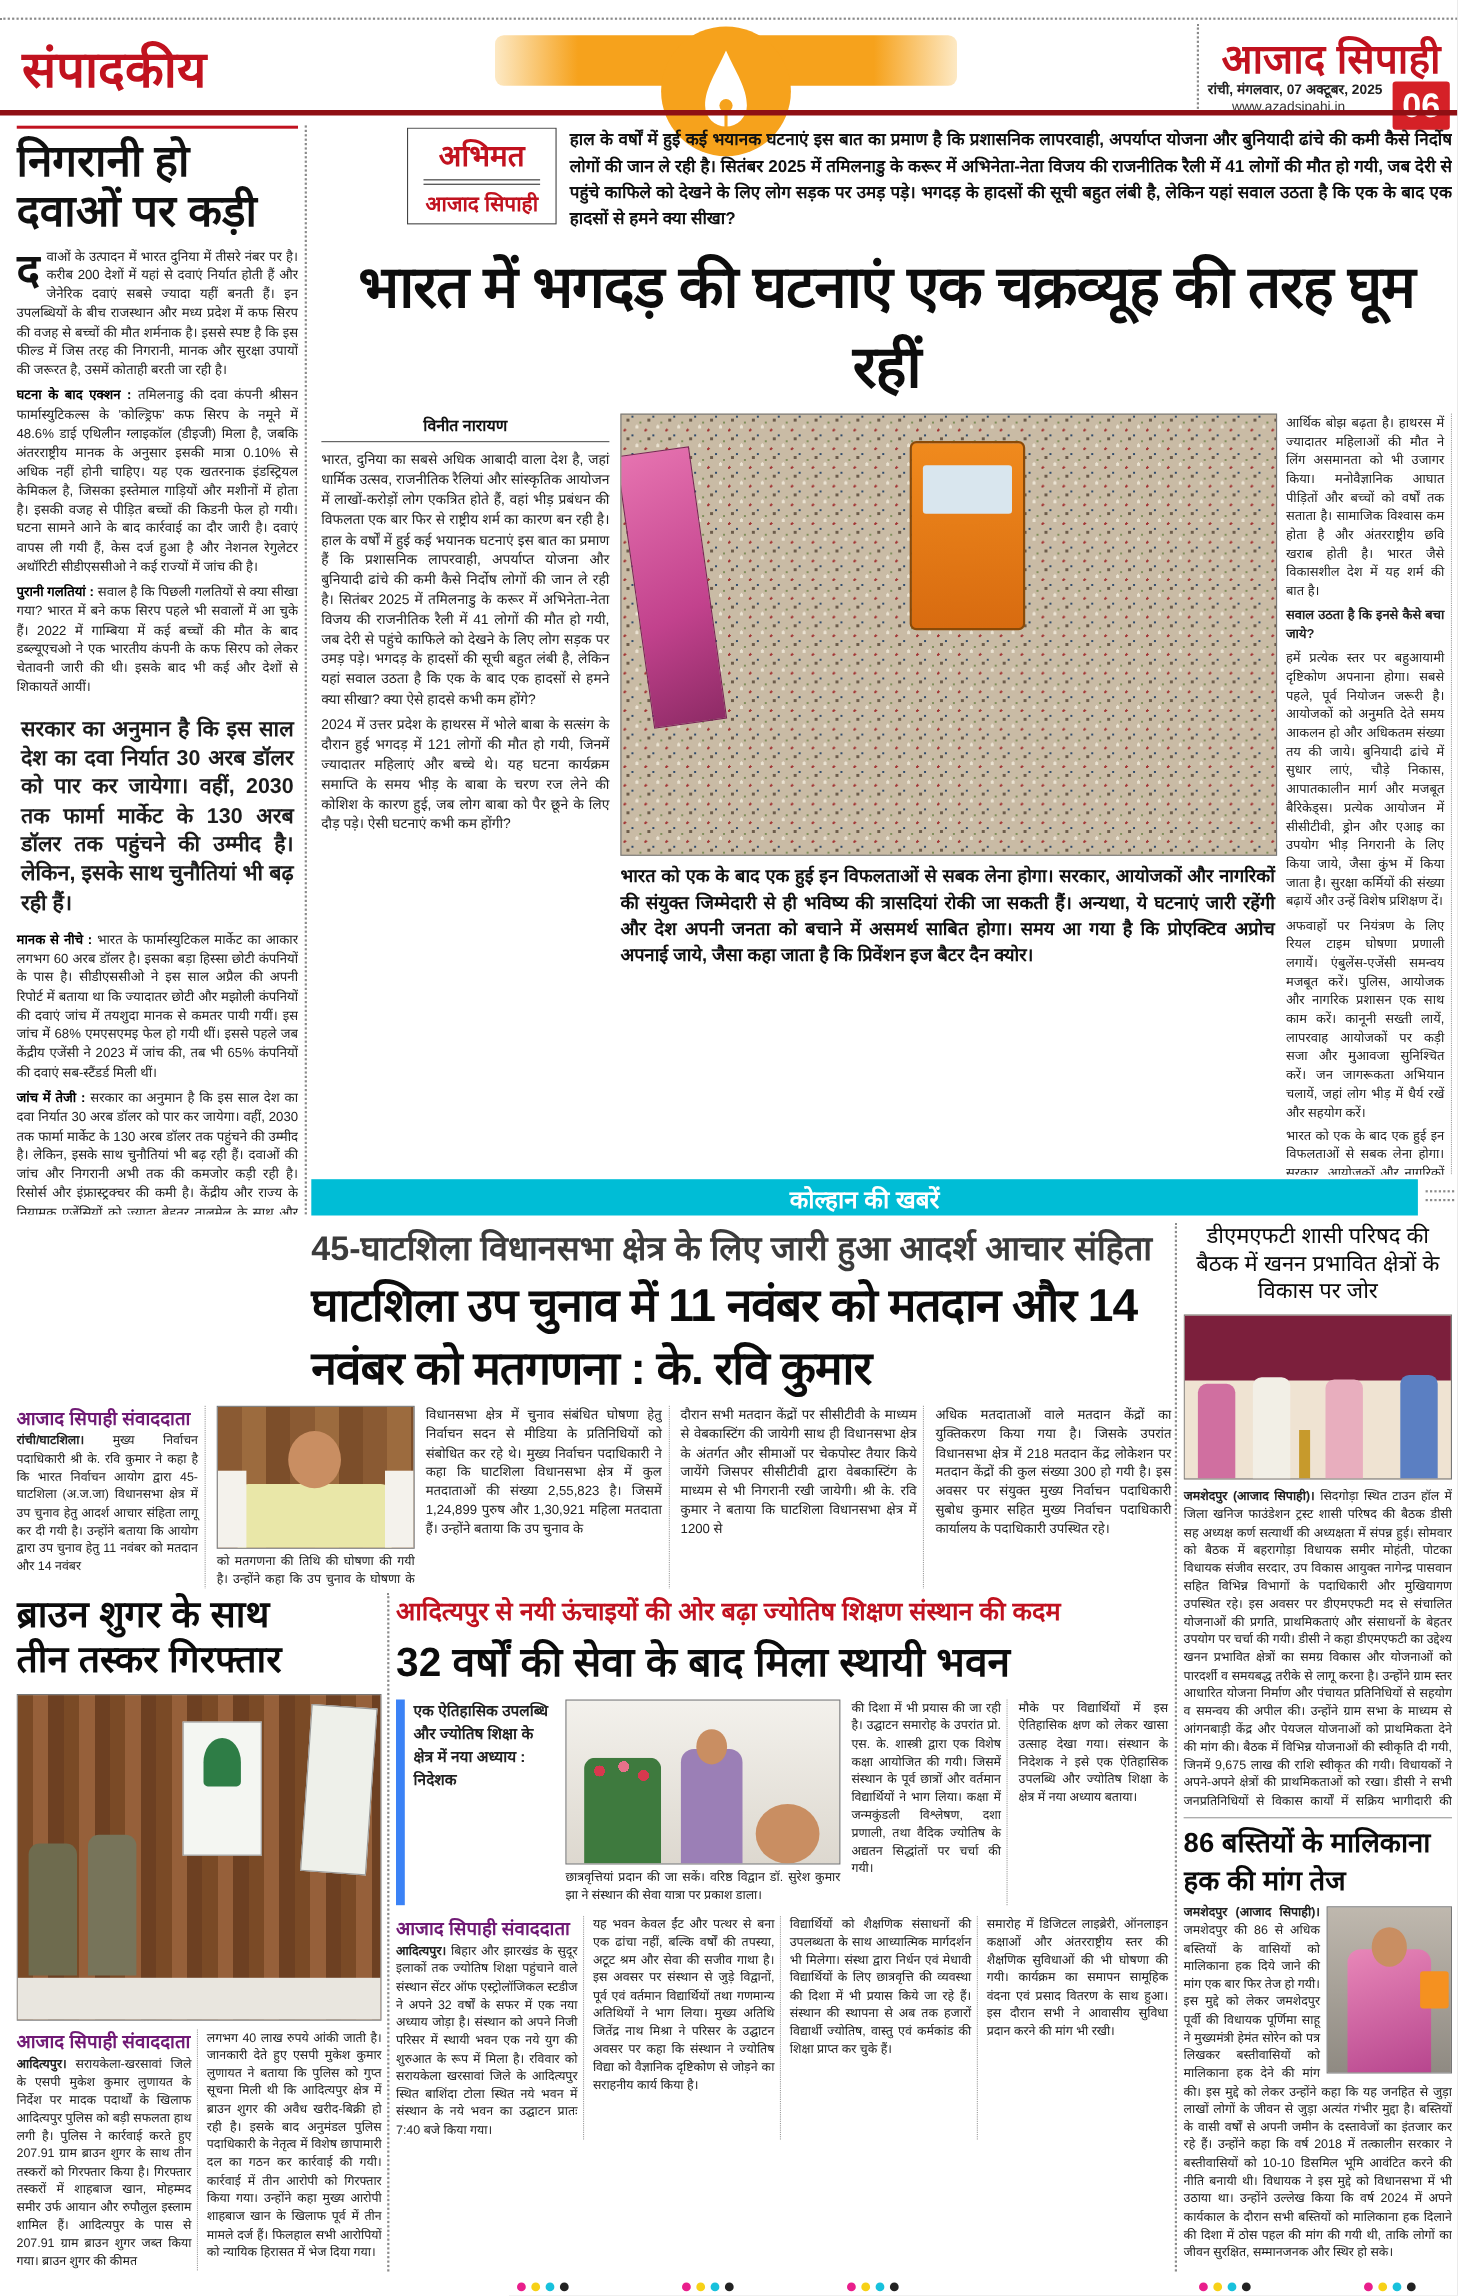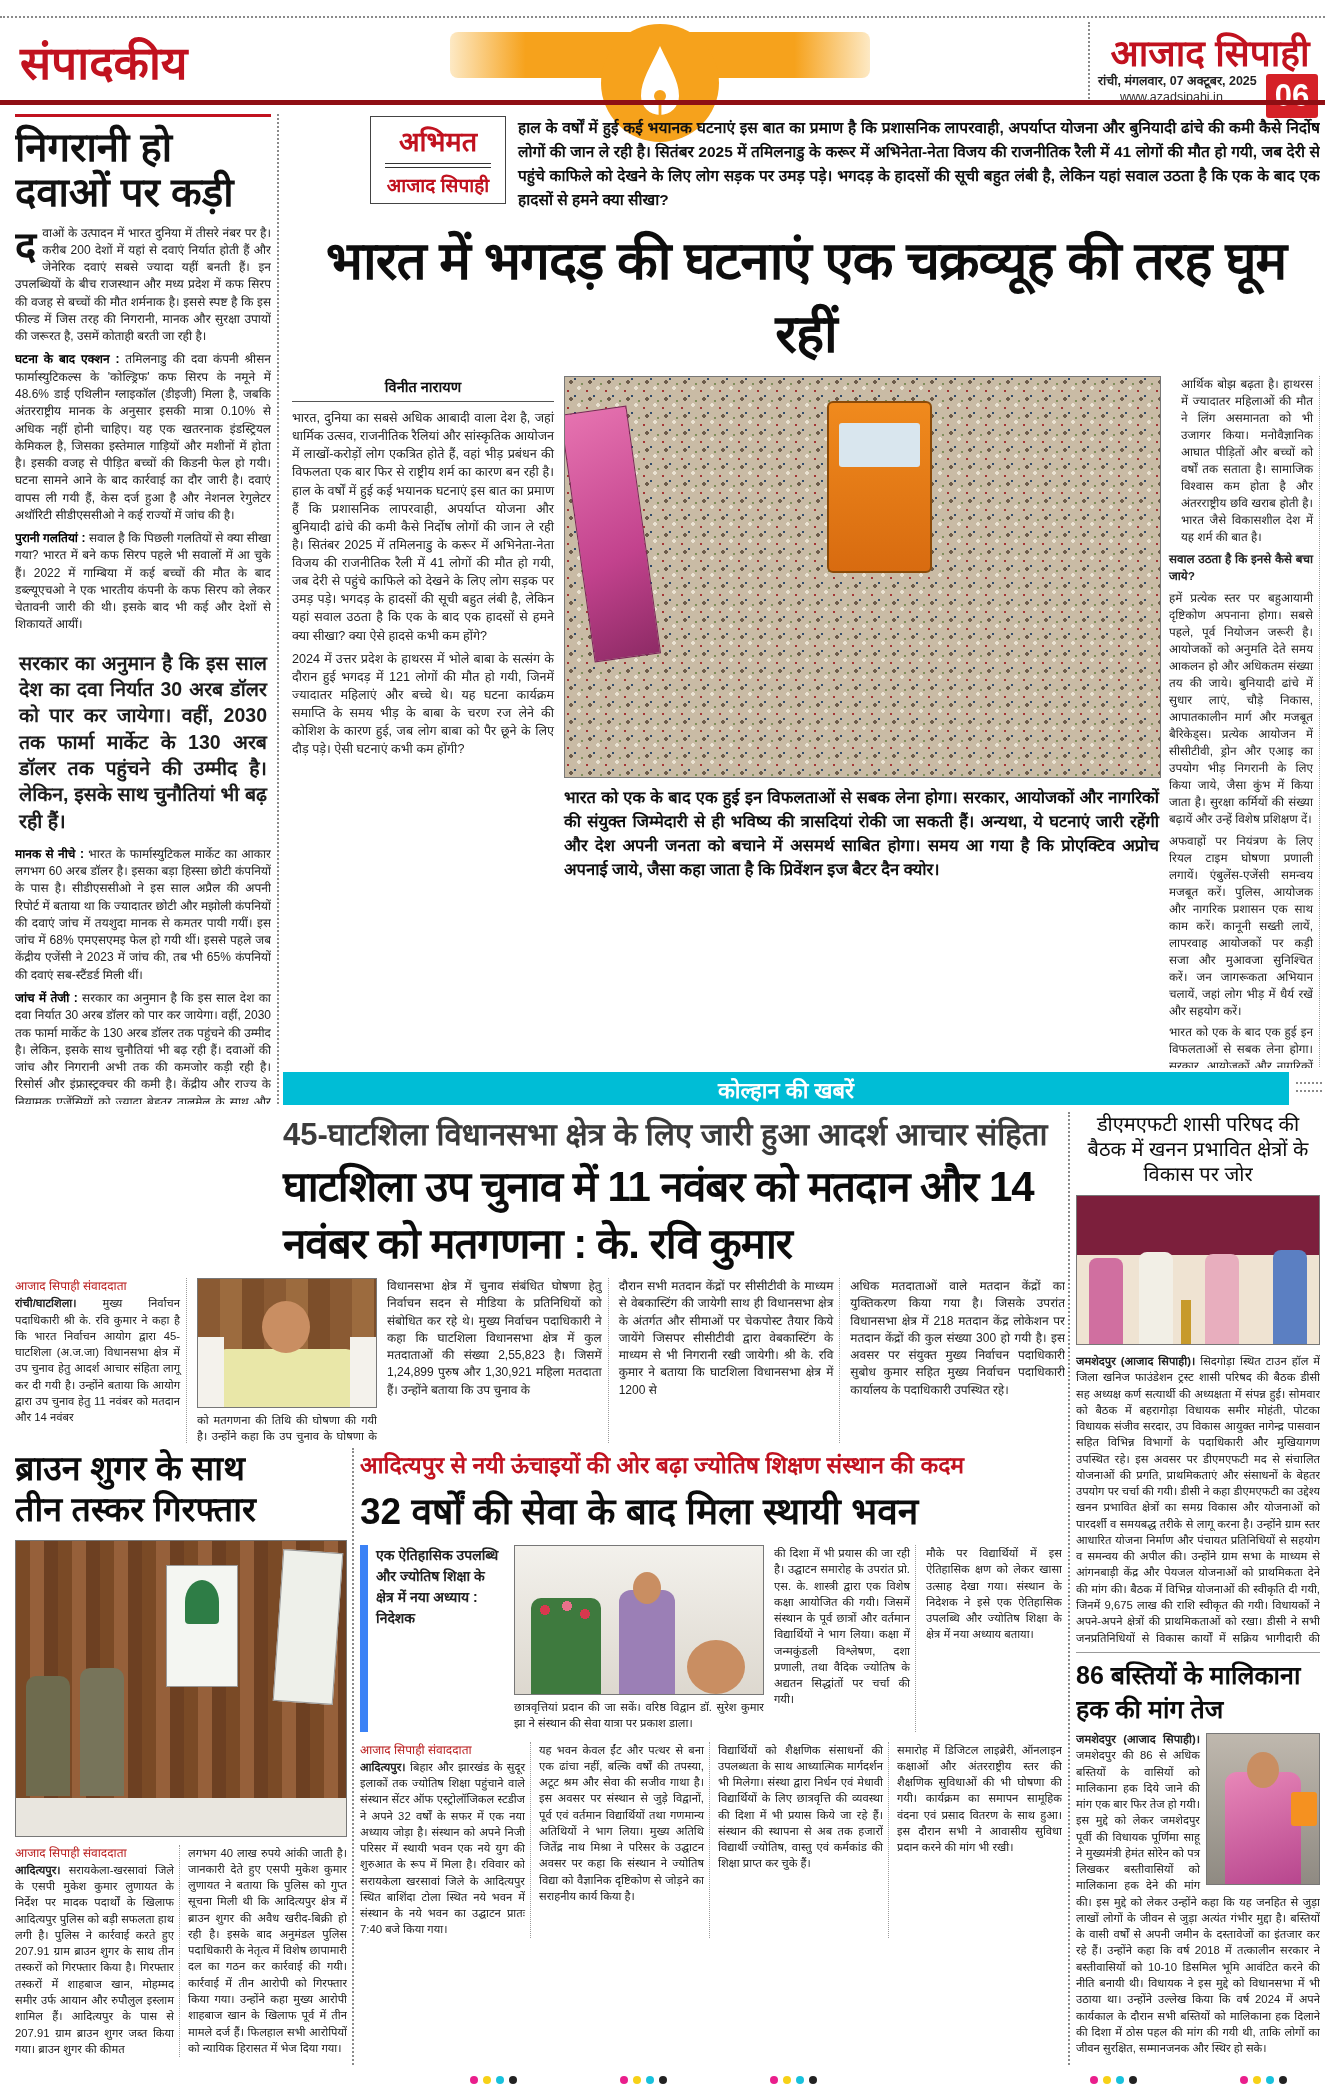--- a/index.html
+++ b/index.html
@@ -38,21 +38,21 @@
   .caption{font-size:16.5px;font-weight:bold;line-height:1.45;text-align:justify;color:#101010;}
   
   .cyan-band{background:#00bdd6;color:#ffffff;font-size:22px;font-weight:bold;display:flex;align-items:center;justify-content:center;}
   .gh-kicker{font-size:31px;font-weight:bold;color:#3c3c3c;}
   .gh-headline{font-size:42px;font-weight:bold;color:#0c0c0c;letter-spacing:-1px;}
   .sub-headline{font-size:20px;font-weight:normal;color:#0c0c0c;text-align:center;line-height:1.25;}
   .bs-headline{font-size:34px;font-weight:bold;color:#0c0c0c;line-height:1.2;}
   .jy-kicker{font-size:23px;font-weight:bold;color:#c1121f;}
   .jy-headline{font-size:37px;font-weight:bold;color:#0c0c0c;}
   .jy-quote{border-left:8px solid #3b82f6;padding-left:8px;font-size:14px;font-weight:bold;line-height:1.5;color:#222;}
-  .bylinebold{font-weight:normal;font-size:12px;color:#b91c1c;}
+  .bylinebold{font-weight:bold;font-size:17px;color:#701a75;}
   .ba-headline{font-size:25px;font-weight:bold;color:#0c0c0c;}
   
   .crowd{background:
      radial-gradient(circle 3px at 6px 5px,#6b5b4a 55%,transparent 56%),
      radial-gradient(circle 3px at 14px 11px,#eae2d2 55%,transparent 56%),
      radial-gradient(circle 2px at 3px 14px,#a23434 55%,transparent 56%),
      radial-gradient(circle 2px at 10px 2px,#2e4a6b 55%,transparent 56%),
      radial-gradient(circle 2px at 17px 7px,#7e8e5a 55%,transparent 56%),
      #c9bba5;background-size:19px 17px;}
   .bus{position:absolute;left:44%;top:6%;width:17%;height:42%;background:linear-gradient(#f08a1d,#d86b10);border:2px solid #8a4a08;border-radius:6px;}
@@ -130,21 +130,21 @@
 
       <div style="width:595px;flex:none;">
         <div class="ph crowd" style="width:595px;height:400px;">
           <div class="pinkflag"></div>
           <div class="bus"></div>
         </div>
         <div class="caption" style="margin-top:8px;">भारत को एक के बाद एक हुई इन विफलताओं से सबक लेना होगा। सरकार, आयोजकों और नागरिकों की संयुक्त जिम्मेदारी से ही भविष्य की त्रासदियां रोकी जा सकती हैं। अन्यथा, ये घटनाएं जारी रहेंगी और देश अपनी जनता को बचाने में असमर्थ साबित होगा। समय आ गया है कि प्रोएक्टिव अप्रोच अपनाई जाये, जैसा कहा जाता है कि प्रिवेंशन इज बैटर दैन क्योर।</div>
       </div>
 
       <div class="bodytext colrule" style="flex:1;font-size:11.8px;padding-right:6px;">
-        <p style="margin:0 0 5px 12px;">आर्थिक बोझ बढ़ता है। हाथरस में ज्यादातर महिलाओं की मौत ने लिंग असमानता को भी उजागर किया। मनोवैज्ञानिक आघात पीड़ितों और बच्चों को वर्षों तक सताता है। सामाजिक विश्वास कम होता है और अंतरराष्ट्रीय छवि खराब होती है। भारत जैसे विकासशील देश में यह शर्म की बात है।</p>
+        <p style="margin:0 0 5px 0;">आर्थिक बोझ बढ़ता है। हाथरस में ज्यादातर महिलाओं की मौत ने लिंग असमानता को भी उजागर किया। मनोवैज्ञानिक आघात पीड़ितों और बच्चों को वर्षों तक सताता है। सामाजिक विश्वास कम होता है और अंतरराष्ट्रीय छवि खराब होती है। भारत जैसे विकासशील देश में यह शर्म की बात है।</p>
         <p style="margin:0 0 5px 0;font-weight:bold;">सवाल उठता है कि इनसे कैसे बचा जाये?</p>
         <p style="margin:0 0 5px 0;">हमें प्रत्येक स्तर पर बहुआयामी दृष्टिकोण अपनाना होगा। सबसे पहले, पूर्व नियोजन जरूरी है। आयोजकों को अनुमति देते समय आकलन हो और अधिकतम संख्या तय की जाये। बुनियादी ढांचे में सुधार लाएं, चौड़े निकास, आपातकालीन मार्ग और मजबूत बैरिकेड्स। प्रत्येक आयोजन में सीसीटीवी, ड्रोन और एआइ का उपयोग भीड़ निगरानी के लिए किया जाये, जैसा कुंभ में किया जाता है। सुरक्षा कर्मियों की संख्या बढ़ायें और उन्हें विशेष प्रशिक्षण दें।</p>
         <p style="margin:0 0 5px 0;">अफवाहों पर नियंत्रण के लिए रियल टाइम घोषणा प्रणाली लगायें। एंबुलेंस-एजेंसी समन्वय मजबूत करें। पुलिस, आयोजक और नागरिक प्रशासन एक साथ काम करें। कानूनी सख्ती लायें, लापरवाह आयोजकों पर कड़ी सजा और मुआवजा सुनिश्चित करें। जन जागरूकता अभियान चलायें, जहां लोग भीड़ में धैर्य रखें और सहयोग करें।</p>
         <p style="margin:0;">भारत को एक के बाद एक हुई इन विफलताओं से सबक लेना होगा। सरकार, आयोजकों और नागरिकों की संयुक्त जिम्मेदारी से ही भविष्य की त्रासदियां रोकी जा सकती हैं। अन्यथा ये घटनाएं जारी रहेंगी और देश अपनी जनता को बचाने में असमर्थ साबित होगा। समय आ गया है कि प्रोएक्टिव अप्रोच अपनायी जाये, जैसा कि कहा जाता है कि प्रिवेंशन इज बेटर देन क्योर। केवल तभी हम एक सुरक्षित भारत का निर्माण कर पायेंगे।</p>
       </div>
     </div>
 
   </div>
 
   <div class="abs cyan-band" style="left:283px;top:1072px;width:1006px;height:33px;">कोल्हान की खबरें</div>

